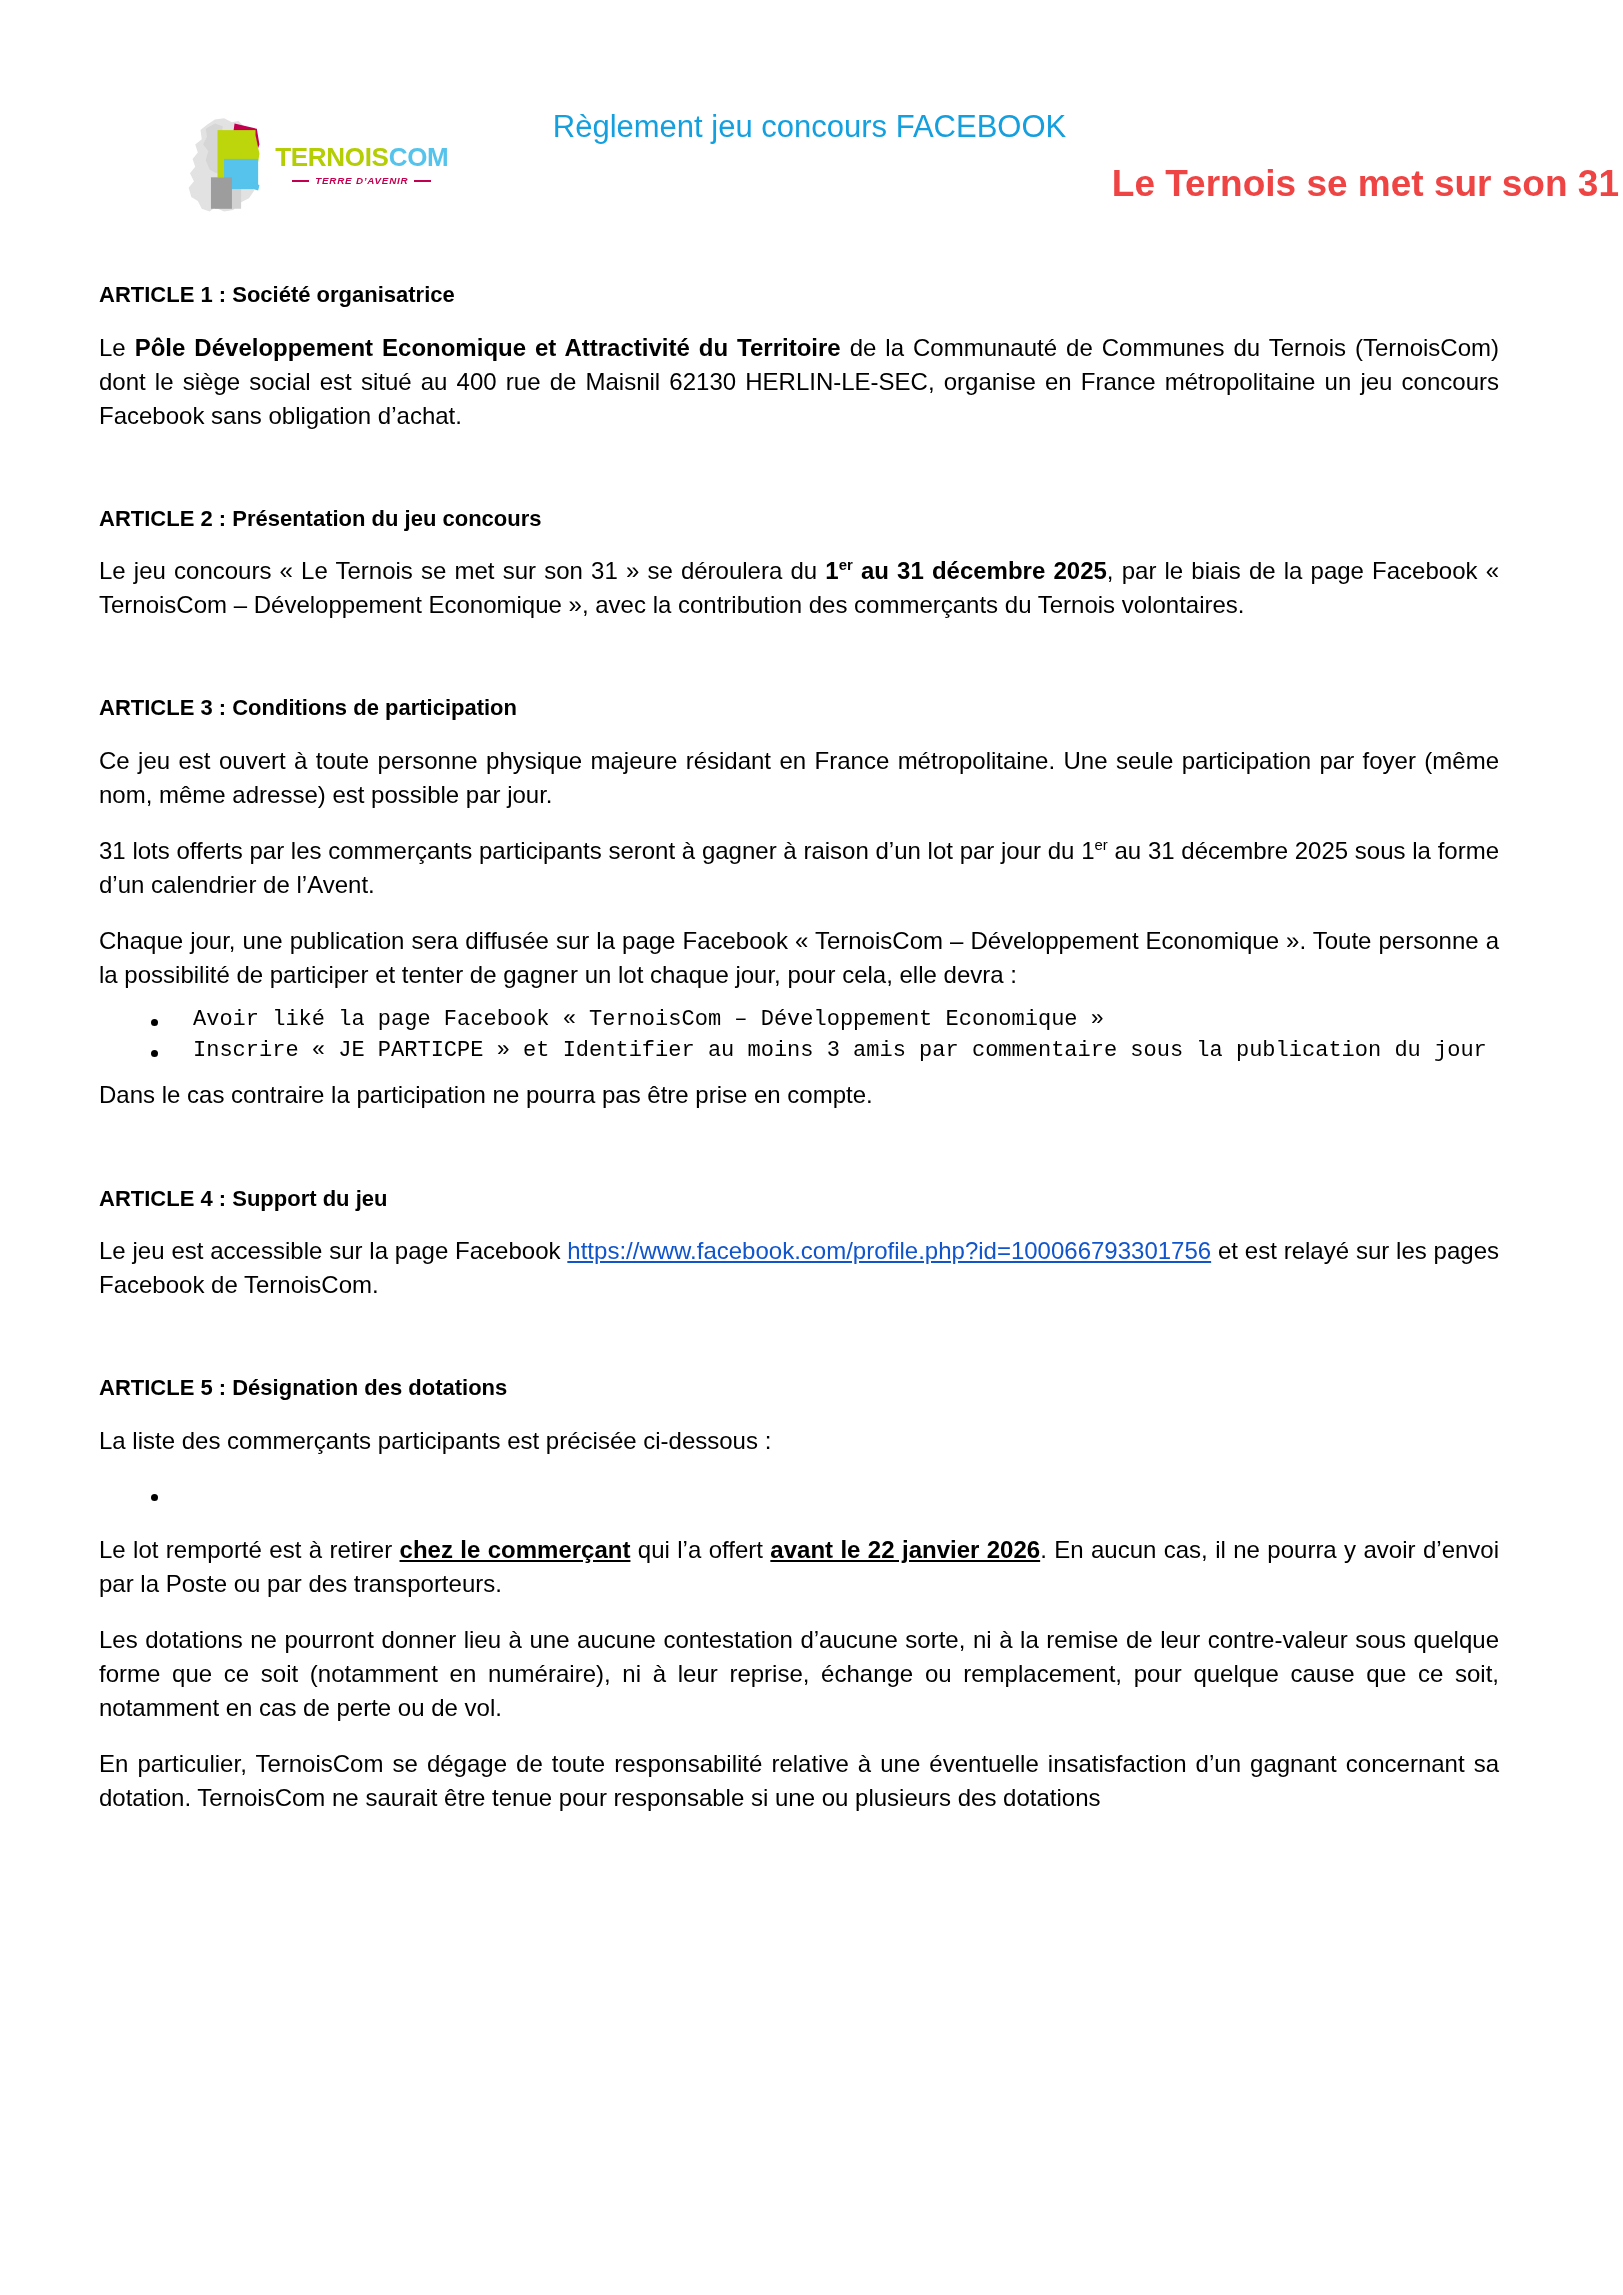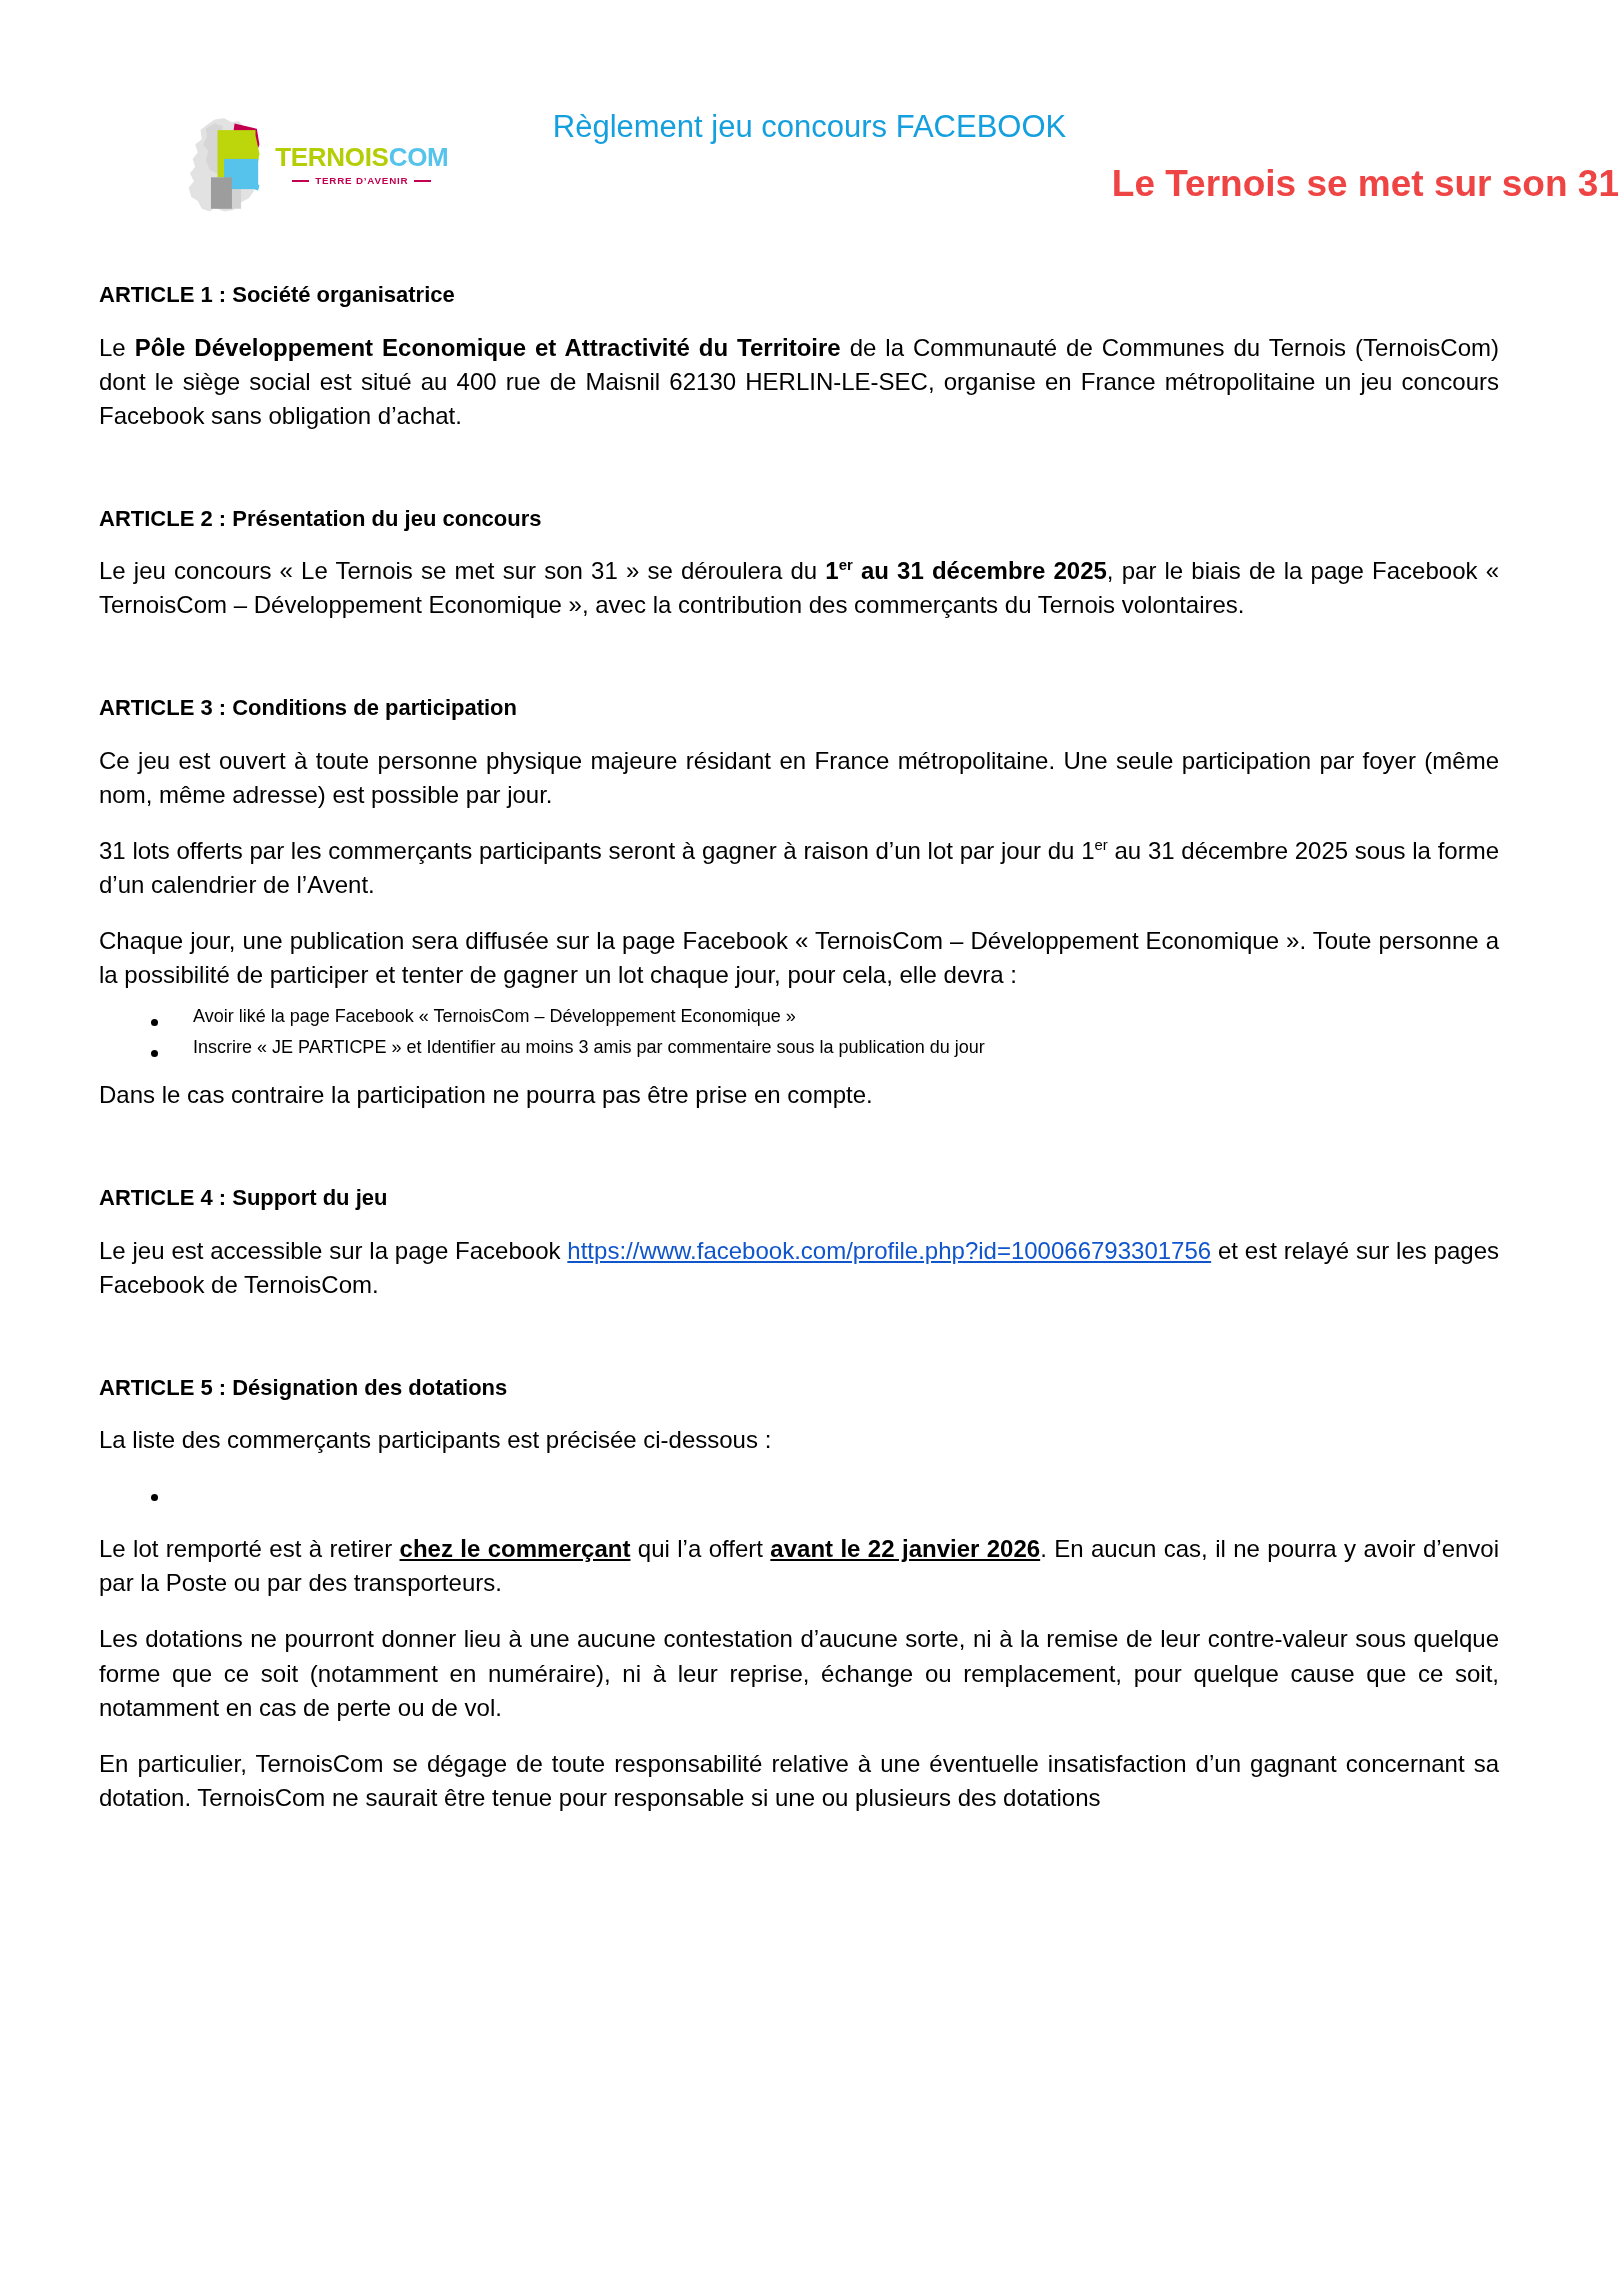--- a/index.html
+++ b/index.html
@@ -66,20 +66,21 @@
   .logo-name .part-green { color: #B4CD04; }
   .logo-name .part-blue  { color: #55C3EB; }
 
   .logo-tagline {
     margin-top: 5.9px;
     display: flex;
     align-items: center;
     gap: 5.9px;
     color: #C2004F;
     font-family: "Liberation Sans", sans-serif;
+    font-style: italic;
     font-weight: bold;
     font-size: 9.8px;
     letter-spacing: 0.8px;
     white-space: nowrap;
   }
   .logo-tagline .rule {
     display: block;
     width: 17px;
     height: 1.3px;
     background: #C2004F;
@@ -156,22 +157,22 @@
     line-height: 0;
   }
 
   ul.bullets {
     list-style: none;
     margin: 0;
     padding: 0;
   }
   ul.bullets li {
     position: relative;
-    font-family: Liberation Sans, sans-serif;
-    font-size: 18px;
+    font-family: Liberation Mono, monospace;
+    font-size: 22px;
     line-height: 1.42;
     padding-left: 94px;
     margin: 0;
     min-height: 31px;
   }
   ul.bullets li::before {
     content: "";
     position: absolute;
     left: 52px;
     top: 14.4px;

